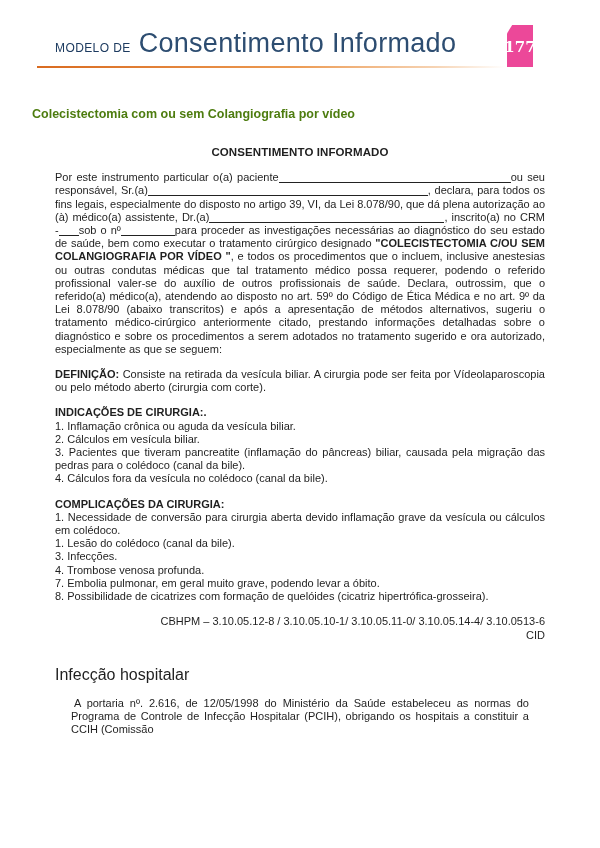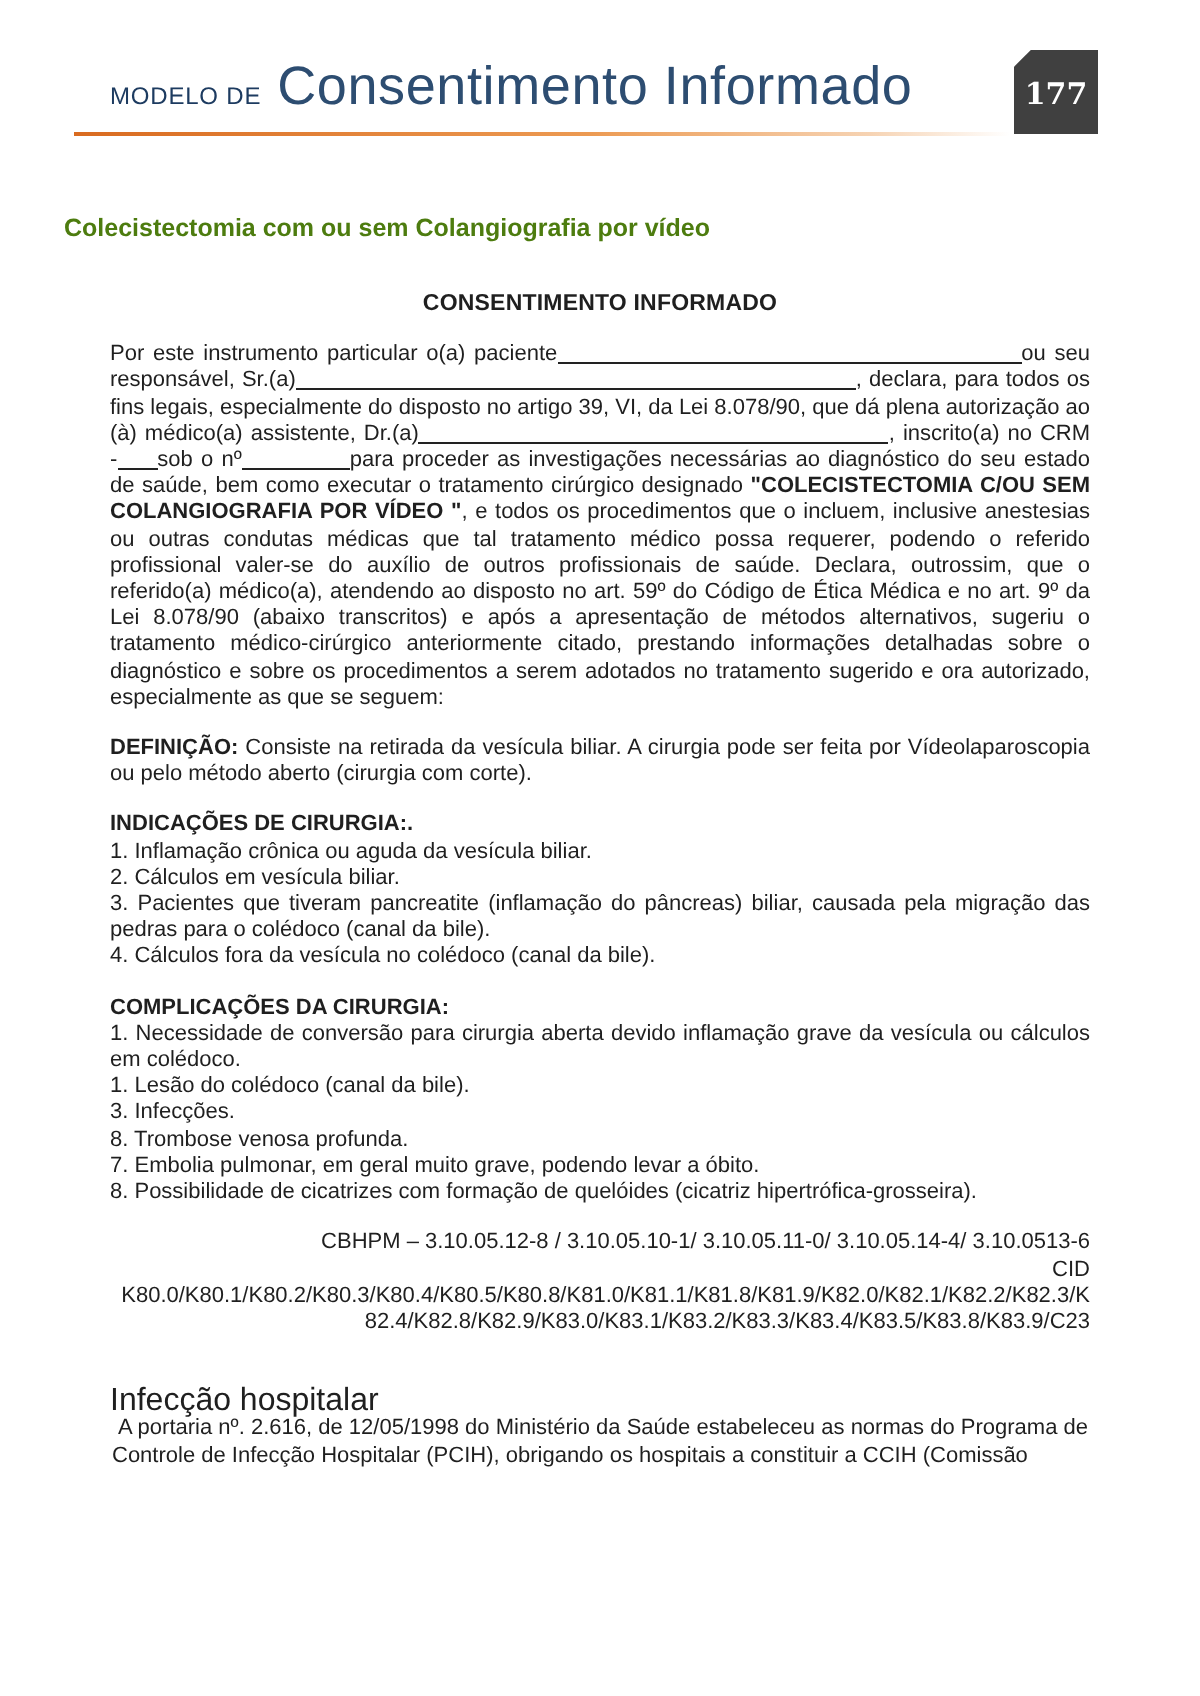--- a/index.html
+++ b/index.html
@@ -40,23 +40,23 @@
     left: 37px;
     top: 66px;
     width: 468px;
     height: 2px;
     background: linear-gradient(to right, #d96b20, #ec9a52 55%, #f6d3b3 85%, rgba(246,211,179,0));
   }
   .page-badge {
     position: absolute;
     left: 507px;
     top: 25px;
-    width: 42px;
+    width: 26px;
     height: 42px;
-    background: #404040;
+    background: #ec4899;
     clip-path: polygon(20% 0, 100% 0, 100% 100%, 0 100%, 0 20%);
     display: flex;
     align-items: center;
     justify-content: center;
   }
   .page-badge span {
     font-family: "DejaVu Serif", serif;
     font-weight: bold;
     font-size: 15px;
     color: #ffffff;
@@ -98,21 +98,21 @@
     border-bottom: 1px solid #222222;
     transform: translateY(2px);
   }
   .section { margin: 0 0 12px 0; }
   .section h4 { margin: 0; font-size: 11px; font-weight: bold; text-align: left; }
   .list-item { margin: 0; text-align: justify; }
   .codes { margin: 0 0 26px 0; text-align: right; }
   .codes > div { margin: 0; }
   .cid-codes { word-break: break-all; }
   .infeccao h4 { margin: 0; font-size: 16px; font-weight: normal; }
-  .infeccao .para { margin: 1px; text-indent: 3px; }
+  .infeccao .para { margin: 16px; text-indent: 3px; }
   b { font-weight: bold; }
 </style>
 </head>
 <body>
 
 <div class="page">
 
   <div class="header-titles">
     <span class="kicker">MODELO DE</span>
     <span class="header-title">Consentimento Informado</span>
@@ -141,30 +141,29 @@
           <p class="list-item">4. Cálculos fora da vesícula no colédoco (canal da bile).</p>
         </div>
     </div>
 
     <div class="section">
       <h4>COMPLICAÇÕES DA CIRURGIA:</h4>
       <div>
           <p class="list-item">1. Necessidade de conversão para cirurgia aberta devido inflamação grave da vesícula ou cálculos em colédoco.</p>
           <p class="list-item">1. Lesão do colédoco (canal da bile).</p>
           <p class="list-item">3. Infecções.</p>
-          <p class="list-item">8. Trombose venosa profunda.</p>
+          <p class="list-item">4. Trombose venosa profunda.</p>
           <p class="list-item">7. Embolia pulmonar, em geral muito grave, podendo levar a óbito.</p>
           <p class="list-item">8. Possibilidade de cicatrizes com formação de quelóides (cicatriz hipertrófica-grosseira).</p>
         </div>
     </div>
 
     <div class="codes">
       <div>CBHPM – 3.10.05.12-8 / 3.10.05.10-1/ 3.10.05.11-0/ 3.10.05.14-4/ 3.10.0513-6</div>
       <div>CID</div>
-      <div class="cid-codes">K80.0/K80.1/K80.2/K80.3/K80.4/K80.5/K80.8/K81.0/K81.1/K81.8/K81.9/K82.0/K82.1/K82.2/K82.3/K82.4/K82.8/K82.9/K83.0/K83.1/K83.2/K83.3/K83.4/K83.5/K83.8/K83.9/C23</div>
     </div>
 
     <div class="infeccao">
       <h4>Infecção hospitalar</h4>
       <p class="para">A portaria nº. 2.616, de 12/05/1998 do Ministério da Saúde estabeleceu as normas do Programa de Controle de Infecção Hospitalar (PCIH), obrigando os hospitais a constituir a CCIH (Comissão</p>
     </div>
 
   </div>
 </div>
 

